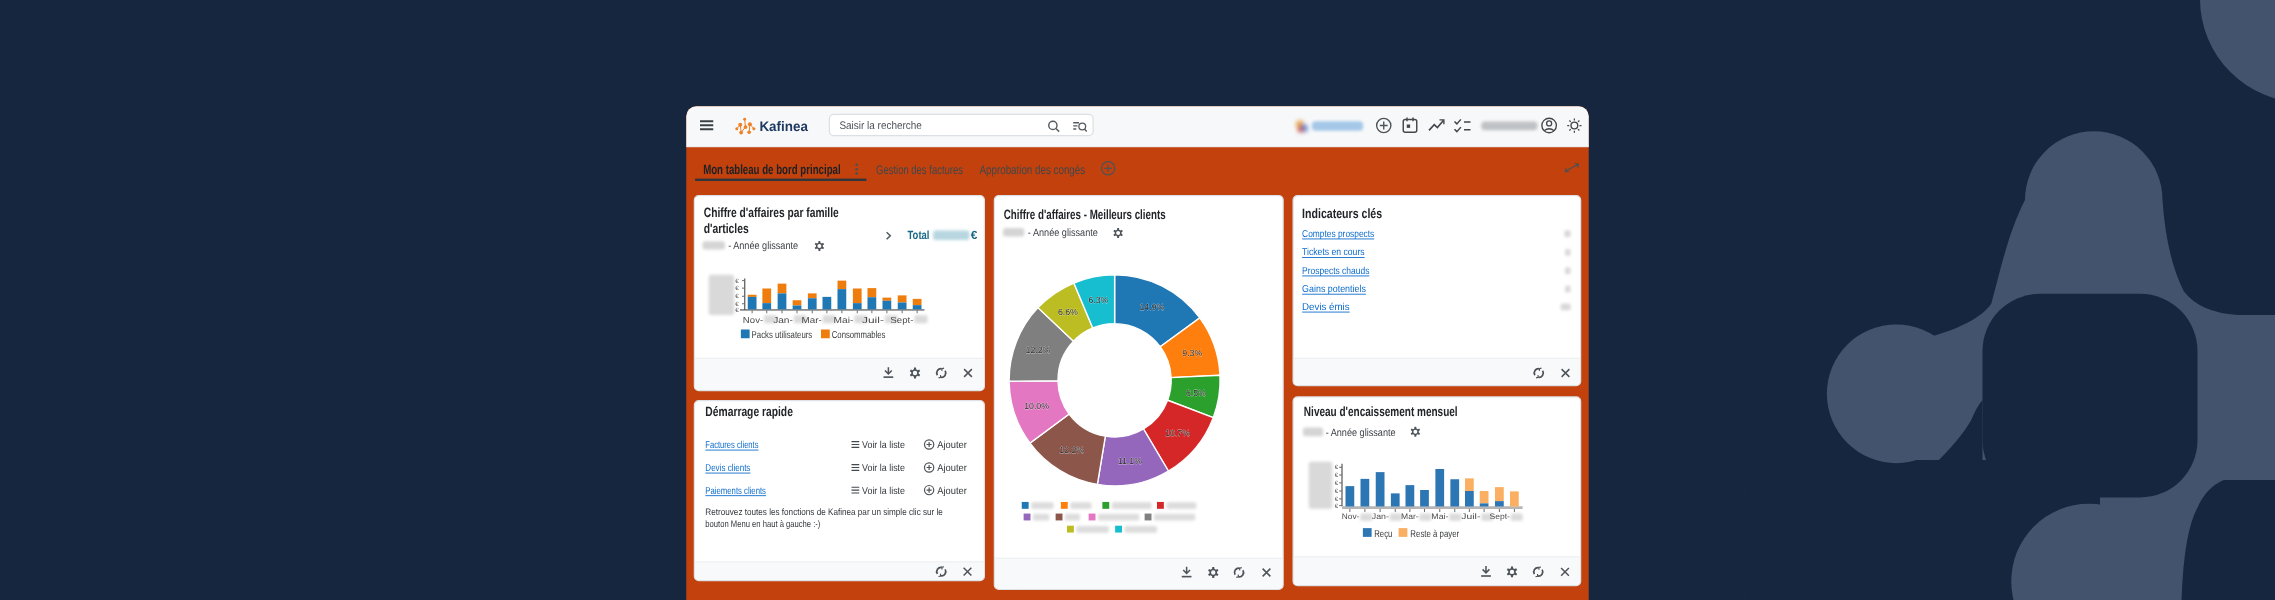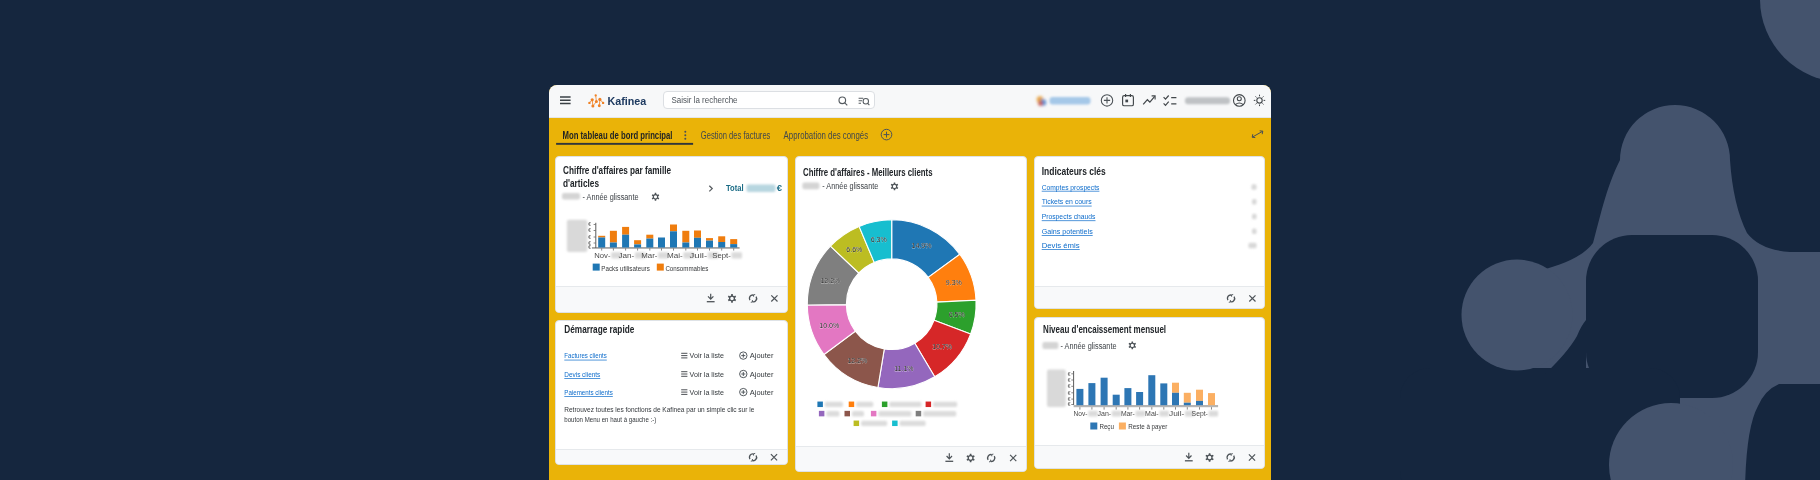--- a/index.html
+++ b/index.html
@@ -1,19 +1,19 @@
 <!DOCTYPE html>
 <html><head>
 <meta charset="utf-8">
 <style>
 *{margin:0;padding:0;box-sizing:border-box;}
 html,body{width:1820px;height:480px;overflow:hidden;background:#15263e;font-family:"Liberation Sans",sans-serif;}
 #stage{position:absolute;left:0;top:0;width:1820px;height:480px;}
 .abs{position:absolute;}
-#win{position:absolute;left:549px;top:85px;width:722px;height:395px;background:#eab308;border-radius:8px 8px 0 0;}
+#win{position:absolute;left:549px;top:85px;width:722px;height:395px;background:#c2410c;border-radius:8px 8px 0 0;}
 #hdr{position:absolute;left:0;top:0;width:722px;height:33px;background:#f7f8f9;border-bottom:1px solid #e3e6e9;border-radius:8px 8px 0 0;}
 .card{position:absolute;background:#fff;border:1px solid #dee2e6;border-radius:4px;}
 .cfoot{position:absolute;left:0;right:0;bottom:0;background:#f8f9fa;border-top:1px solid #e6e9ec;border-radius:0 0 4px 4px;}
 svg{display:block;}
 #ov{position:absolute;left:0;top:0;}
 </style>
 </head>
 <body>
 <div id="stage">
 <svg class="abs" style="left:0;top:0" width="1820" height="480" viewBox="0 0 1820 480">

